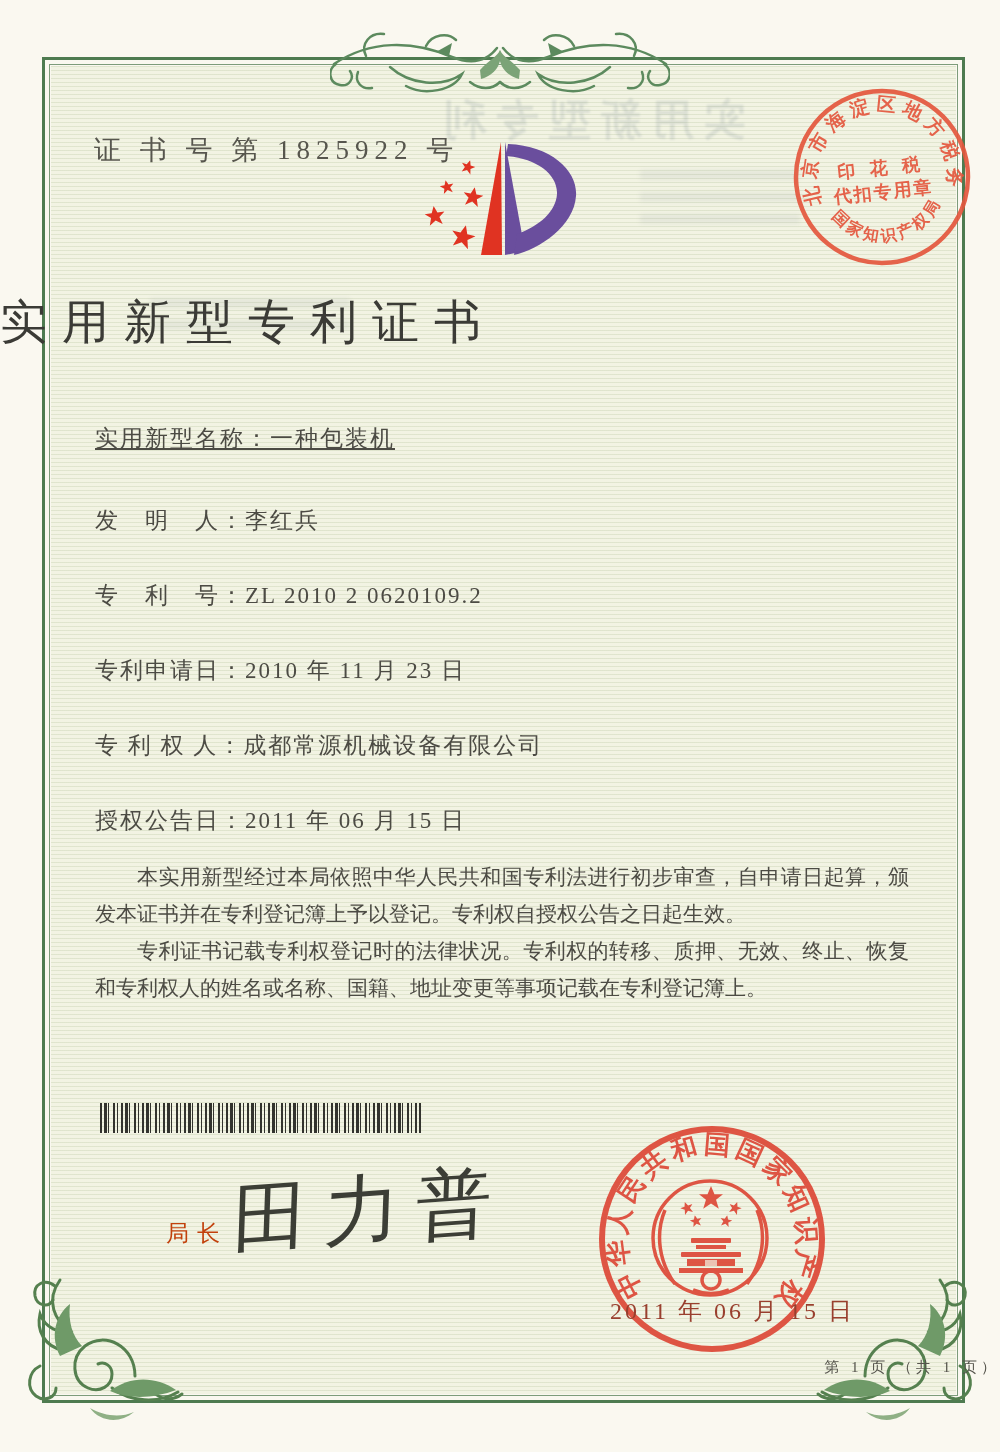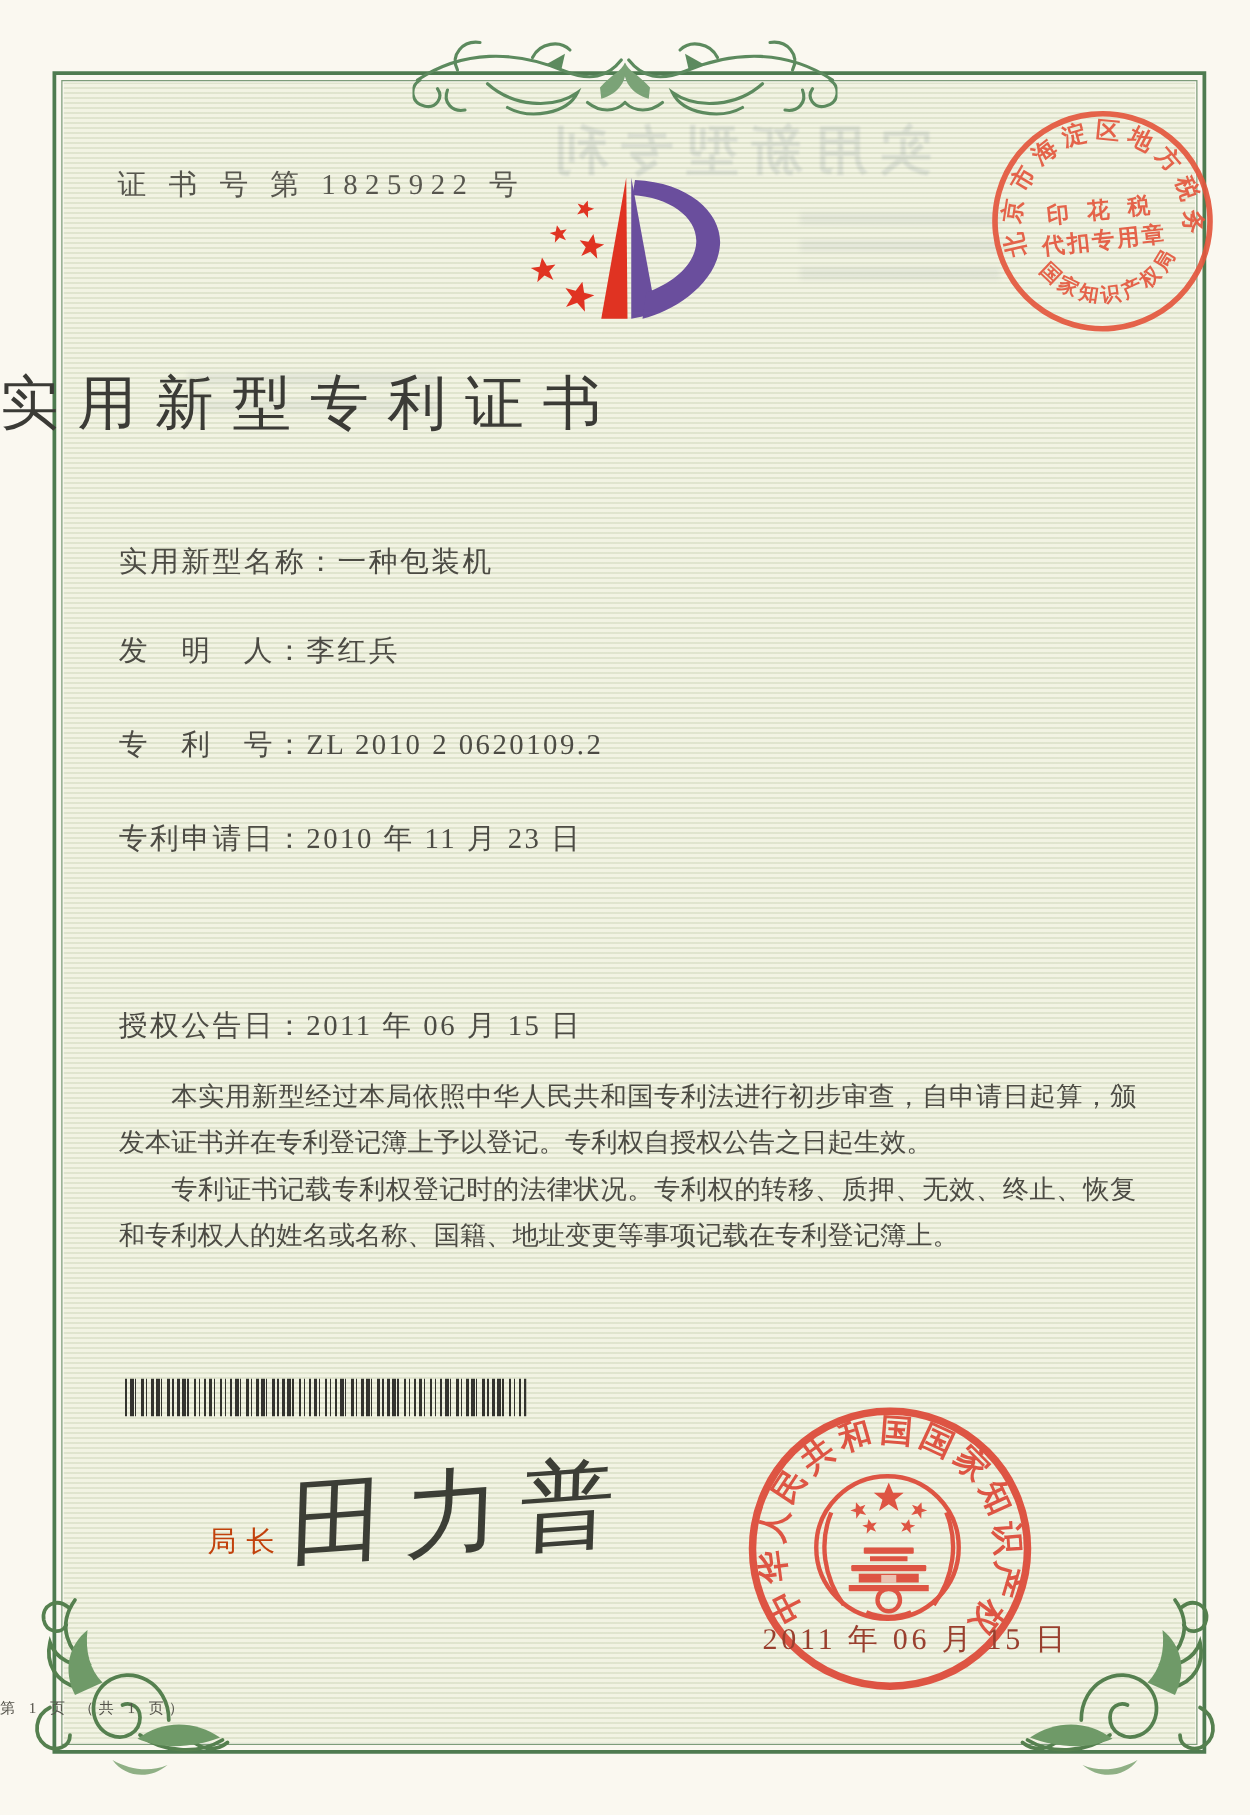--- a/index.html
+++ b/index.html
@@ -18,52 +18,52 @@
       rgba(245,246,232,0) 1px, rgba(245,246,232,0) 4px);}
   .ornament{position:absolute; z-index:2; pointer-events:none;}
   
   .ghost-title{position:absolute; left:370px; top:92px; width:440px; z-index:2;
     text-align:center; font-size:42px; font-weight:bold; letter-spacing:10px;
     color:#5e7280; opacity:0.15; transform:scaleX(-1); filter:blur(1px);}
   .ghost-smudge{position:absolute; z-index:2; opacity:0.10; filter:blur(2px);
     background:repeating-linear-gradient(180deg,#7b8892 0 10px,transparent 10px 22px);}
   
   .cert-no{position:absolute; left:94px; top:132px; z-index:3;
-    font-size:23px; letter-spacing:6px; color:#57564e;}
+    font-size:27px; letter-spacing:6px; color:#57564e;}
   .logo{position:absolute; left:418px; top:134px; z-index:3;}
   .tax-stamp{position:absolute; left:787px; top:82px; z-index:4;
     transform:rotate(-6deg); opacity:0.92;}
   .title{position:absolute; left:0; right:0; top:291px; z-index:3;
     text-align:left; font-size:47px; font-weight:normal; letter-spacing:15px;
     color:#3b3b36;}
   
   .field{position:absolute; left:95px; width:820px; z-index:3;
     font-size:23px; letter-spacing:2px; color:#4c4b44; white-space:nowrap;}
-  .f0{top:434px;} .f1{top:505px;} .f2{top:580px;}
+  .f0{top:423px;text-decoration:underline;} .f1{top:505px;} .f2{top:580px;}
   .f3{top:655px;} .f4{top:730px;} .f5{top:805px;}
   
   .body-text{position:absolute; left:95px; top:859px; width:814px; z-index:3;
     font-size:21px; line-height:37px; text-align:justify; color:#4c4b44;}
   .body-text p{margin:0; text-indent:2em;}
   
   .barcode{position:absolute; left:100px; top:1103px; width:321px; height:30px; z-index:3;
     background:repeating-linear-gradient(90deg,
       #33332e 0 2px, transparent 2px 4px, #33332e 4px 7px, transparent 7px 8px,
       #33332e 8px 9px,  transparent 9px 13px, #33332e 13px 15px, transparent 15px 17px,
       #33332e 17px 18px, transparent 18px 21px);}
   .signer-title{position:absolute; left:166px; top:1218px; z-index:3;
     font-size:23px; letter-spacing:8px; color:#c2410c;}
   .signature{position:absolute; left:232px; top:1160px; z-index:3;
     font-size:76px; letter-spacing:16px; color:#3c3e36;
     transform:rotate(-4deg) skewX(-6deg); white-space:nowrap;}
   .seal{position:absolute; left:595px; top:1122px; z-index:4; opacity:0.92;}
   .issue-date{position:absolute; left:610px; top:1295px; z-index:5;
     font-size:24px; letter-spacing:3px; color:#993f2e; white-space:nowrap;}
   .footer{position:absolute; left:0; right:0; top:1358px; z-index:3;
-    text-align:left; font-size:12px; letter-spacing:4px; color:#55544c;}
+    text-align:right; font-size:15px; letter-spacing:4px; color:#55544c;}
 </style>
 </head>
 <body>
 
 <div class="page">
 
   <div class="frame">
     <div class="frame-bg"></div>
     <div class="frame-inner"></div>
   </div>
@@ -152,20 +152,21 @@
     <text x="95" y="92" text-anchor="middle" font-size="18" font-weight="bold" fill="#e4573e" letter-spacing="5">印 花 税</text>
     <text x="95" y="116" text-anchor="middle" font-size="18" font-weight="bold" fill="#e4573e" letter-spacing="2">代扣专用章</text>
   </svg>
 
   <div class="title">实用新型专利证书</div>
 
   <div class="field f0"><span>实用新型名称：</span><span>一种包装机</span></div>
   <div class="field f1"><span>发　明　人：</span><span>李红兵</span></div>
   <div class="field f2"><span>专　利　号：</span><span>ZL 2010 2 0620109.2</span></div>
   <div class="field f3"><span>专利申请日：</span><span>2010 年 11 月 23 日</span></div>
+  <div class="field f4"><span>专 利 权 人：</span><span>成都常源机械设备有限公司</span></div>
   <div class="field f5"><span>授权公告日：</span><span>2011 年 06 月 15 日</span></div>
 
   <div class="body-text">
     <p>本实用新型经过本局依照中华人民共和国专利法进行初步审查，自申请日起算，颁发本证书并在专利登记簿上予以登记。专利权自授权公告之日起生效。</p>
     <p>专利证书记载专利权登记时的法律状况。专利权的转移、质押、无效、终止、恢复和专利权人的姓名或名称、国籍、地址变更等事项记载在专利登记簿上。</p>
   </div>
 
   <div class="barcode"></div>
 
   <div class="signer-title">局长</div>

